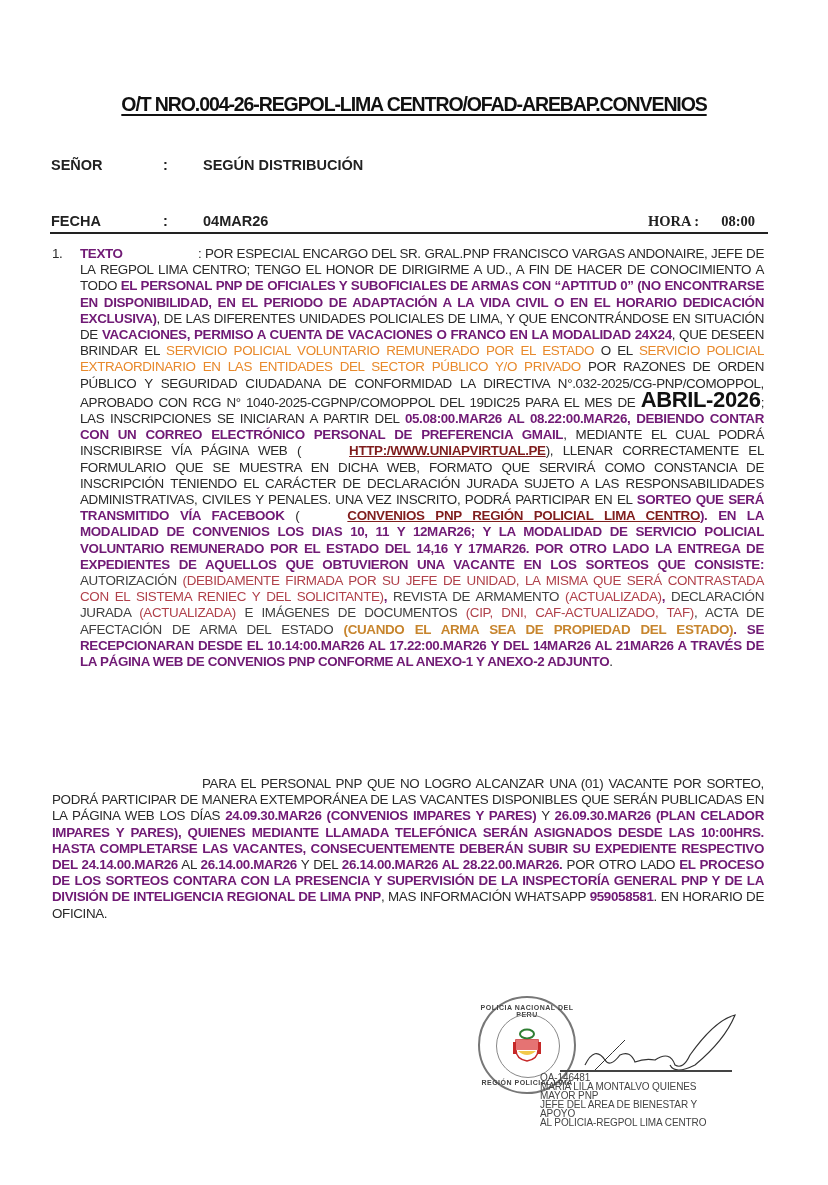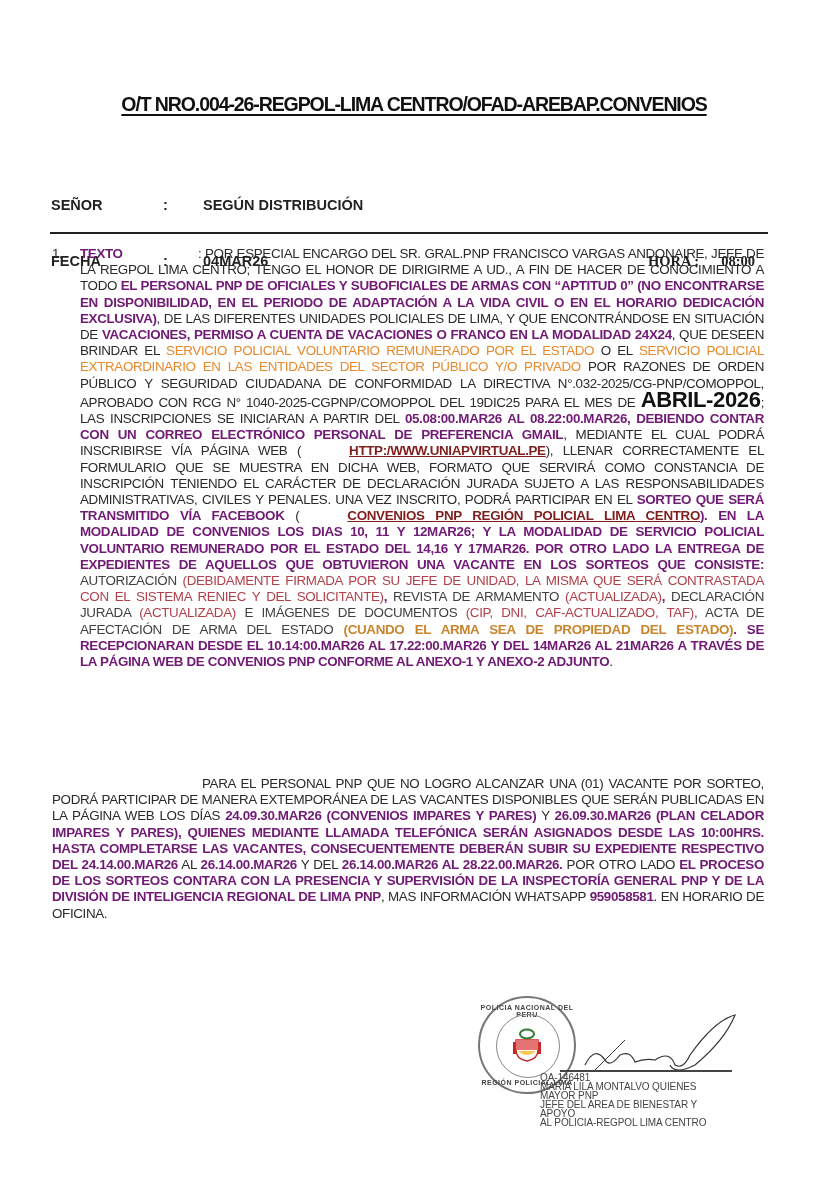--- a/index.html
+++ b/index.html
@@ -1,18 +1,18 @@
 <!DOCTYPE html>
 <html><head>
 <meta charset="utf-8">
 <style>
   html,body{margin:0;padding:0;background:#ffffff;}
   body{width:828px;height:1185px;position:relative;overflow:hidden;font-family:"Liberation Sans",sans-serif;color:#1a1a1a;}
   .title{position:absolute;left:0;top:92px;width:828px;text-align:center;font-family:"Liberation Sans",sans-serif;font-weight:bold;font-size:21px;letter-spacing:-1.2px;transform:scaleX(0.93);text-decoration:underline;text-decoration-thickness:2px;text-underline-offset:3px;color:#111;}
-  .hdr{position:absolute;left:51px;font-weight:bold;font-size:14.5px;color:#222;margin-top:40px;}
+  .hdr{position:absolute;left:51px;font-weight:bold;font-size:14.5px;color:#222;}
   .hdr .lbl{display:inline-block;width:112px;}
   .hdr .colon{display:inline-block;width:40px;}
   .rule{position:absolute;left:50px;width:718px;height:2px;background:#222;}
   .fecha-row{top:213px;width:718px;}
   .hora{position:absolute;right:14px;top:0;font-family:Liberation Serif, serif;}
   .hora .hl{margin-right:22px;}
   .body{position:absolute;left:52px;width:712px;font-size:13.4px;line-height:16.2px;text-align:justify;color:#2a2a2a;letter-spacing:-0.35px;}
   .body b{color:#701a75;}
   .p1{top:246px;}
   .p1 .num{position:absolute;left:0;top:0;}

